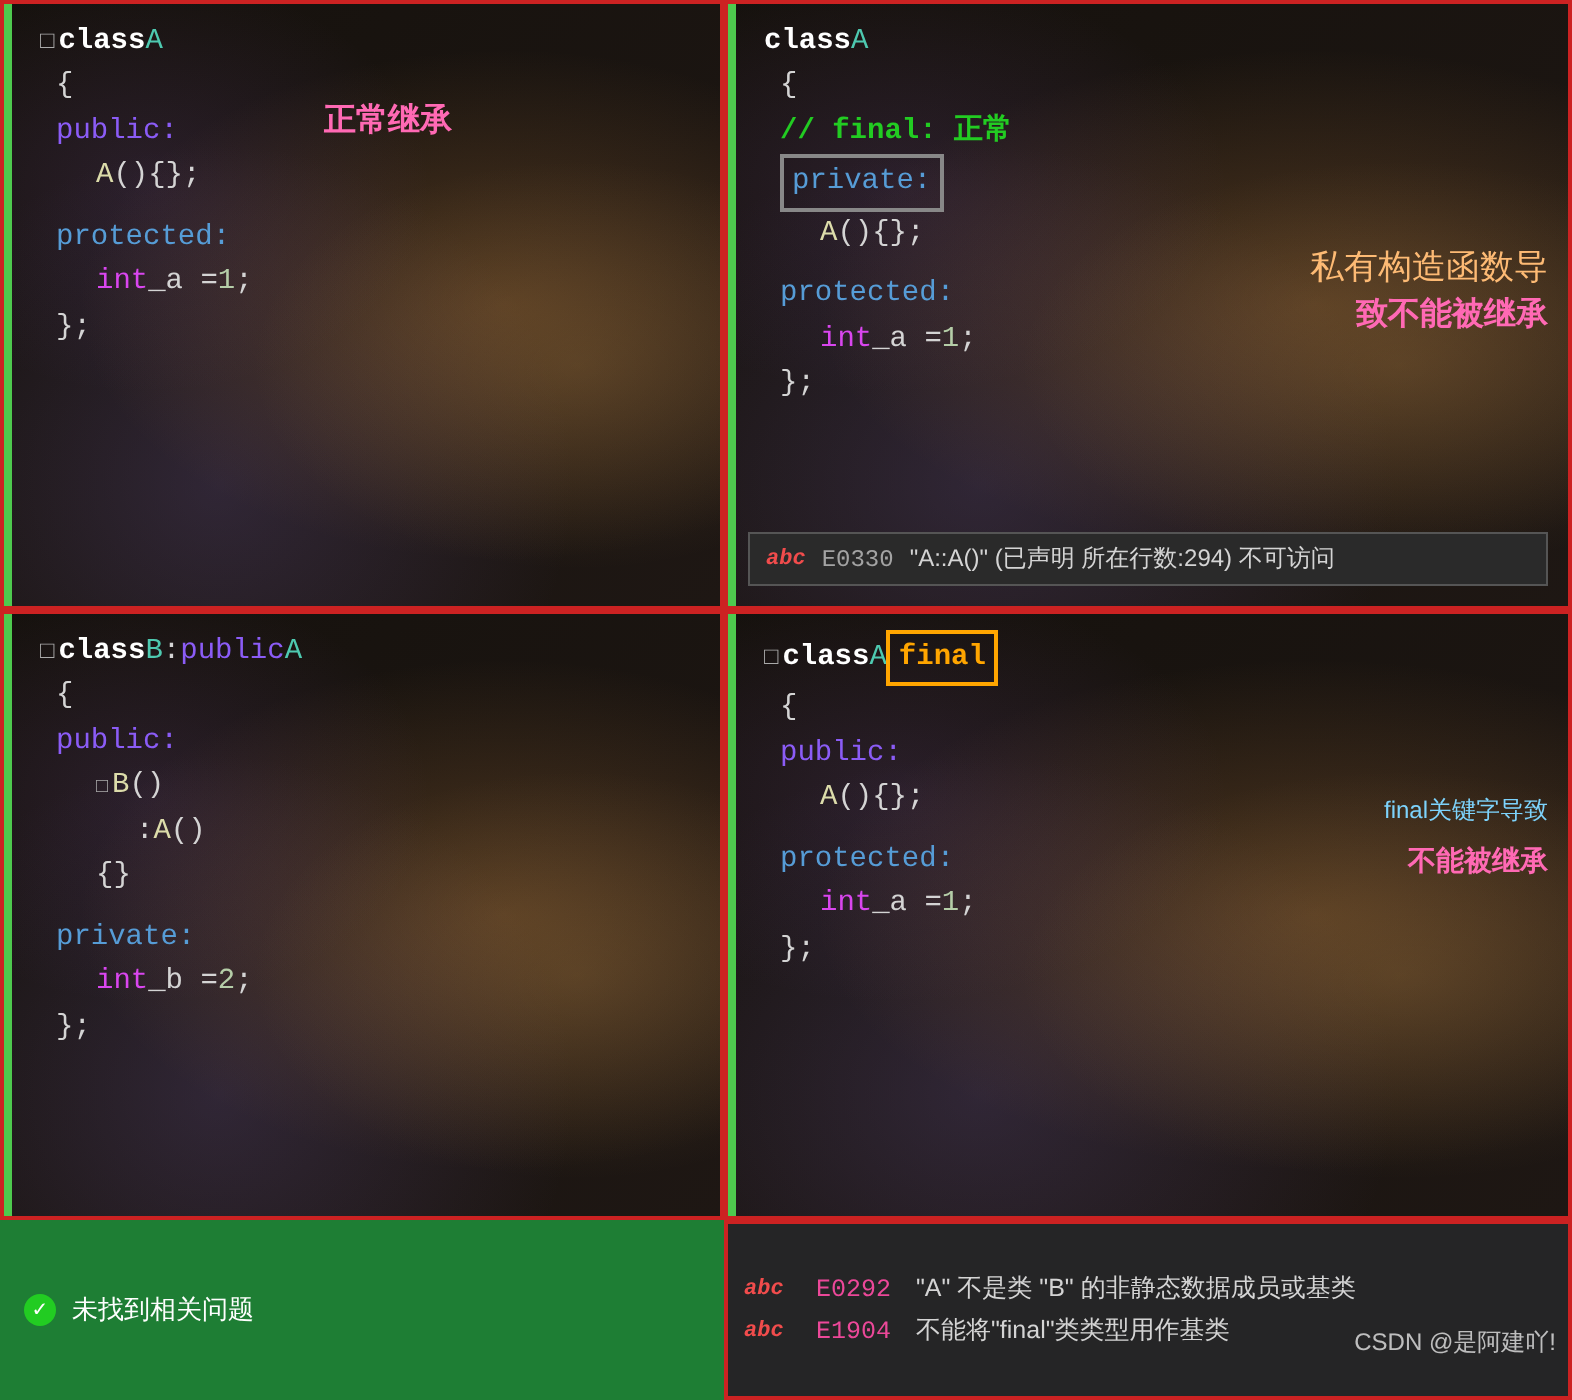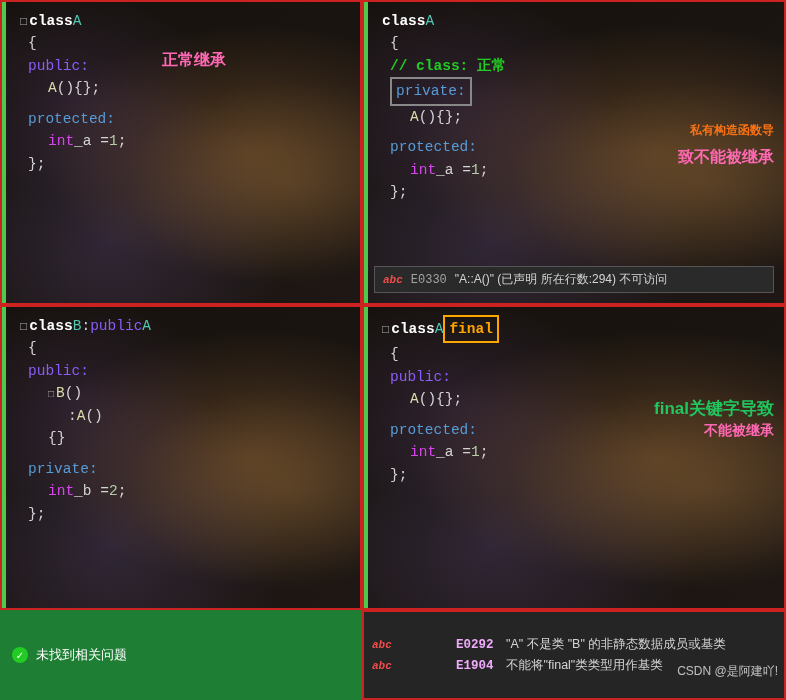--- a/index.html
+++ b/index.html
@@ -122,24 +122,23 @@
     }
 
     .error-icon {
       color: #f14c4c;
       font-size: 11px;
       background: none;
       min-width: 28px;
     }
 
     .error-code {
-      color: #f0abfc;
-      font-weight: bold;
+      color: #ec4899;
+      font-weight: normal;
       min-width: 42px;
-      margin-left: 48px;
     }
 
     .error-msg {
       color: #d4d4d4;
       font-family: 'Microsoft YaHei', 'Segoe UI', sans-serif;
     }
 
     .status-bar {
       background: #1e7e34;
       display: flex;
@@ -255,21 +254,21 @@
       <div class="code-line">
         <span class="kw-class">class </span>
         <span class="class-name">A</span>
       </div>
 
       <div class="code-line indent1">
         <span class="punct">{</span>
       </div>
 
       <div class="code-line indent1">
-        <span class="comment-green">// class: 正常</span>
+        <span class="comment-green">// final: 正常</span>
       </div>
 
       <div class="code-line indent1" style="position:relative;">
         <span style="border:2px solid #888;padding:1px 4px;display:inline-block;">
           <span class="kw-private">private:</span>
         </span>
 
       </div>
 
       <div class="code-line indent2">
@@ -288,21 +287,21 @@
         <span class="kw-int">int</span>
         <span class="default-text"> _a = </span>
         <span class="number">1</span>
         <span class="default-text">;</span>
       </div>
 
       <div class="code-line indent1">
         <span class="punct">};</span>
       </div>
 
-      <span style="position:absolute;right:10px;top:120px;color:#f97316;font-weight:bold;font-size:12px;font-family:'Microsoft YaHei',sans-serif;">私有构造函数导</span>
+      <span style="position:absolute;right:10px;top:120px;color:#fdba74;font-weight:normal;font-size:17px;font-family:'Microsoft YaHei',sans-serif;">私有构造函数导</span>
       <span style="position:absolute;right:10px;top:145px;color:#ff69b4;font-weight:bold;font-size:16px;font-family:'Microsoft YaHei',sans-serif;">致不能被继承</span>
 
       <div class="error-inline" style="position:absolute;bottom:10px;left:10px;right:10px;background:#2a2a2a;border:1px solid #555;display:flex;align-items:center;gap:8px;padding:4px 8px;font-size:12px;z-index:3;">
         <span style="color:#f14c4c;font-size:11px;font-style:italic;font-weight:bold;">abc</span>
         <span style="color:#a3a3a3;font-weight:normal;">E0330</span>
         <span style="color:#d4d4d4;font-family:'Microsoft YaHei',sans-serif;">"A::A()" (已声明 所在行数:294) 不可访问</span>
       </div>
     </div>
   </div>
 
@@ -397,21 +396,21 @@
         <span class="kw-int">int</span>
         <span class="default-text"> _a = </span>
         <span class="number">1</span>
         <span class="default-text">;</span>
       </div>
 
       <div class="code-line indent1">
         <span class="punct">};</span>
       </div>
 
-      <span style="position:absolute;right:10px;top:90px;color:#22c55e;font-weight:bold;font-size:17px;font-family:'Microsoft YaHei',sans-serif;">final关键字导致</span>
+      <span style="position:absolute;right:10px;top:90px;color:#7dd3fc;font-weight:normal;font-size:12px;font-family:'Microsoft YaHei',sans-serif;">final关键字导致</span>
       <span style="position:absolute;right:10px;top:115px;color:#ff69b4;font-weight:bold;font-size:14px;font-family:'Microsoft YaHei',sans-serif;">不能被继承</span>
     </div>
   </div>
 
   <div class="status-bar" style="grid-column:1;grid-row:3;">
     <div class="status-icon">✓</div>
     <span>未找到相关问题</span>
   </div>
 
   <div class="error-panel" style="grid-column:2;grid-row:3;">

